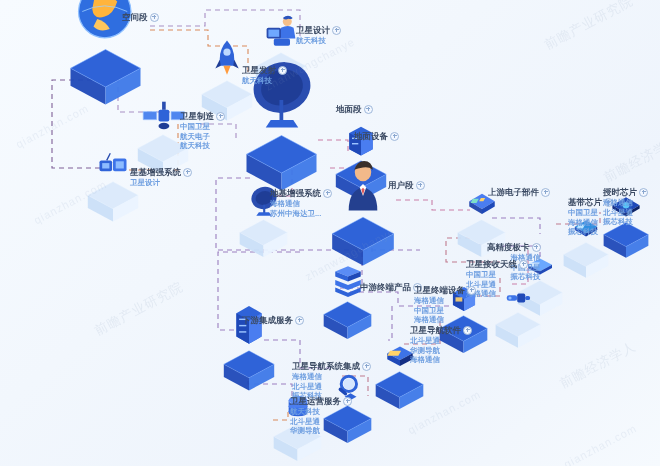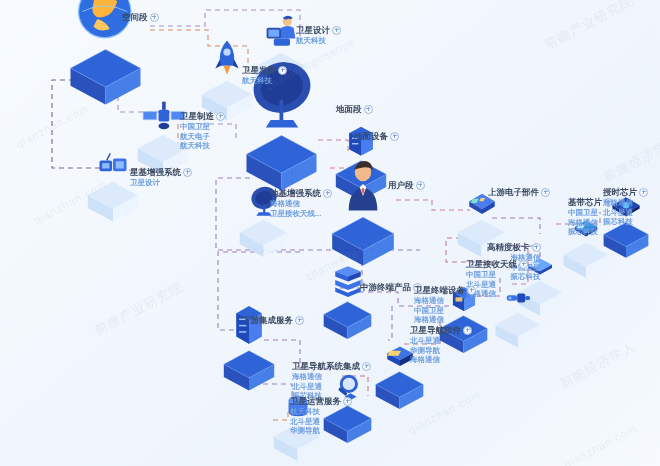--- a/index.html
+++ b/index.html
@@ -409,21 +409,21 @@
       <div class="lbl" style="left: 130px; top: 166px;">
         <div class="t">星基增强系统<span class="dot"></span></div>
         <div class="sub">卫星设计</div>
       </div>
       <div class="lbl" style="left: 336px; top: 103px;">
         <div class="t">地面段<span class="dot"></span></div>
       </div>
       <div class="lbl" style="left: 270px; top: 187px;">
         <div class="t">地基增强系统<span class="dot"></span></div>
         <div class="sub">海格通信</div>
-        <div class="sub">卫星接收天线...</div>
+        <div class="sub">苏州中海达卫...</div>
       </div>
       <div class="lbl" style="left: 354px; top: 130px;">
         <div class="t">地面设备<span class="dot"></span></div>
       </div>
       <div class="lbl" style="left: 388px; top: 179px;">
         <div class="t">用户段<span class="dot"></span></div>
       </div>
       <div class="lbl" style="left: 488px; top: 186px;">
         <div class="t">上游电子部件<span class="dot"></span></div>
       </div>

